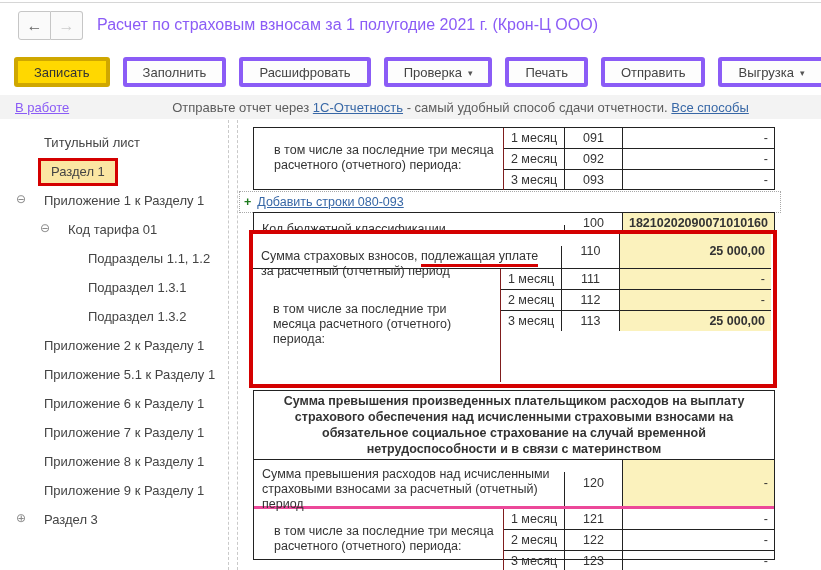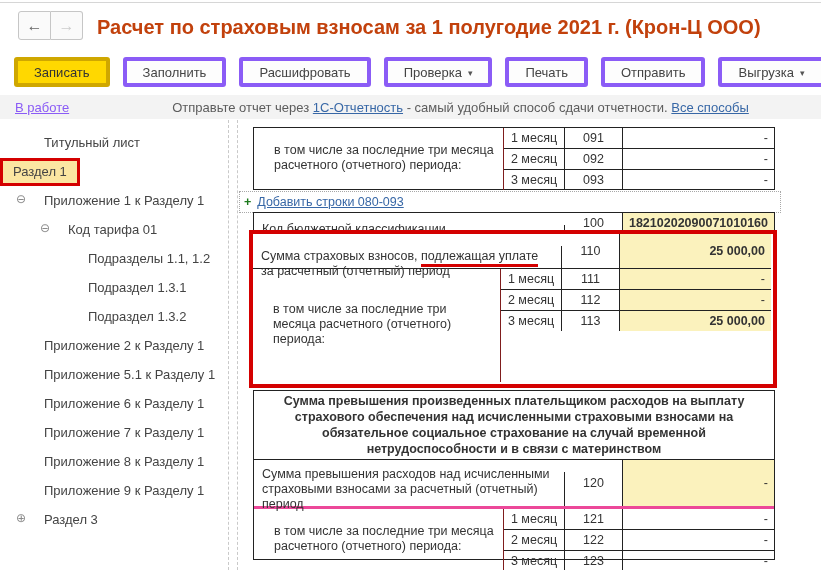--- a/index.html
+++ b/index.html
@@ -6,21 +6,21 @@
   #app{position:relative;width:821px;height:570px;background:#fff;overflow:hidden;
        font-family:"Liberation Sans",sans-serif;color:#333;}
   .topline{position:absolute;left:0;top:0;width:821px;height:2px;border-bottom:1px solid #d6d6d6;}
 
   
   .navgroup{position:absolute;left:18px;top:11px;display:flex;}
   .navbtn{width:31px;height:27px;background:#fafafa;border:1px solid #c6c6c6;display:flex;
           align-items:center;justify-content:center;font-size:16px;}
   .navbtn.back{border-radius:3px 0 0 3px;color:#666;font-weight:bold;}
   .navbtn.fwd{border-radius:0 3px 3px 0;border-left:none;color:#ccc;font-weight:bold;}
-  .title{position:absolute;left:97px;top:16px;font-size:20px;color:#c2410c;white-space:nowrap;font-weight:bold;}
+  .title{position:absolute;left:97px;top:16px;font-size:16px;color:#8b5cf6;white-space:nowrap;}
 
   
   .toolbar{position:absolute;left:14px;top:57px;display:flex;gap:13px;}
   .tbtn{height:30px;padding:0 16px;background:#fdfdfd;border:4px solid #8b5cf6;border-radius:3px;
         font-size:13px;color:#444;display:flex;align-items:center;gap:6px;white-space:nowrap;
         font-family:"Liberation Sans",sans-serif;}
   .tbtn.primary{background:#ffd800;border-color:#cfa700;color:#333;}
   .dd{font-size:9px;color:#555;margin-top:2px;}
 
   
@@ -32,21 +32,21 @@
 
   
   .sidebar{position:absolute;left:0;top:128px;width:226px;}
   .sitem{position:relative;height:29px;display:flex;align-items:center;font-size:13px;color:#444;}
   .sitem .lbl{white-space:nowrap;}
   .lvl0 .lbl{margin-left:44px;}
   .lvl1 .lbl{margin-left:68px;}
   .lvl2 .lbl{margin-left:88px;}
   .exp{position:absolute;font-family:"DejaVu Sans",sans-serif;font-size:12px;color:#8a8a8a;top:6px;}
   .lvl0 .exp{left:16px;} .lvl1 .exp{left:40px;}
-  .sel{background:#fbe6a2;border:3px solid #d40000;padding:3px 10px 4px 10px;}
+  .sel{margin-left:38px;background:#fbe6a2;border:3px solid #d40000;padding:3px 10px 4px 10px;}
   .sel .lbl{margin-left:0;}
   .vdash{position:absolute;top:120px;bottom:0;width:0;border-left:1px dashed #c9c9c9;}
   .blk{position:absolute;border:1px solid #222;display:flex;flex-direction:column;font-size:12.5px;background:#fff;}
   .hrow{display:flex;}
   .lab{padding:3px 8px 6px 20px;display:flex;align-items:center;border-right:1px solid #7f1d1d;line-height:15px;}
   .lab2{padding:3px 8px 3px 8px;display:flex;align-items:center;border-right:1px solid #222;line-height:15px;margin-top:12px;}
   .mcol{display:flex;flex-direction:column;flex:1;}
   .mrow{display:flex;height:20px;border-bottom:1px solid #222;}
   .mrow:last-child{border-bottom:none;}
   .cmonth{width:60px;display:flex;align-items:center;justify-content:center;border-right:1px solid #222;}

